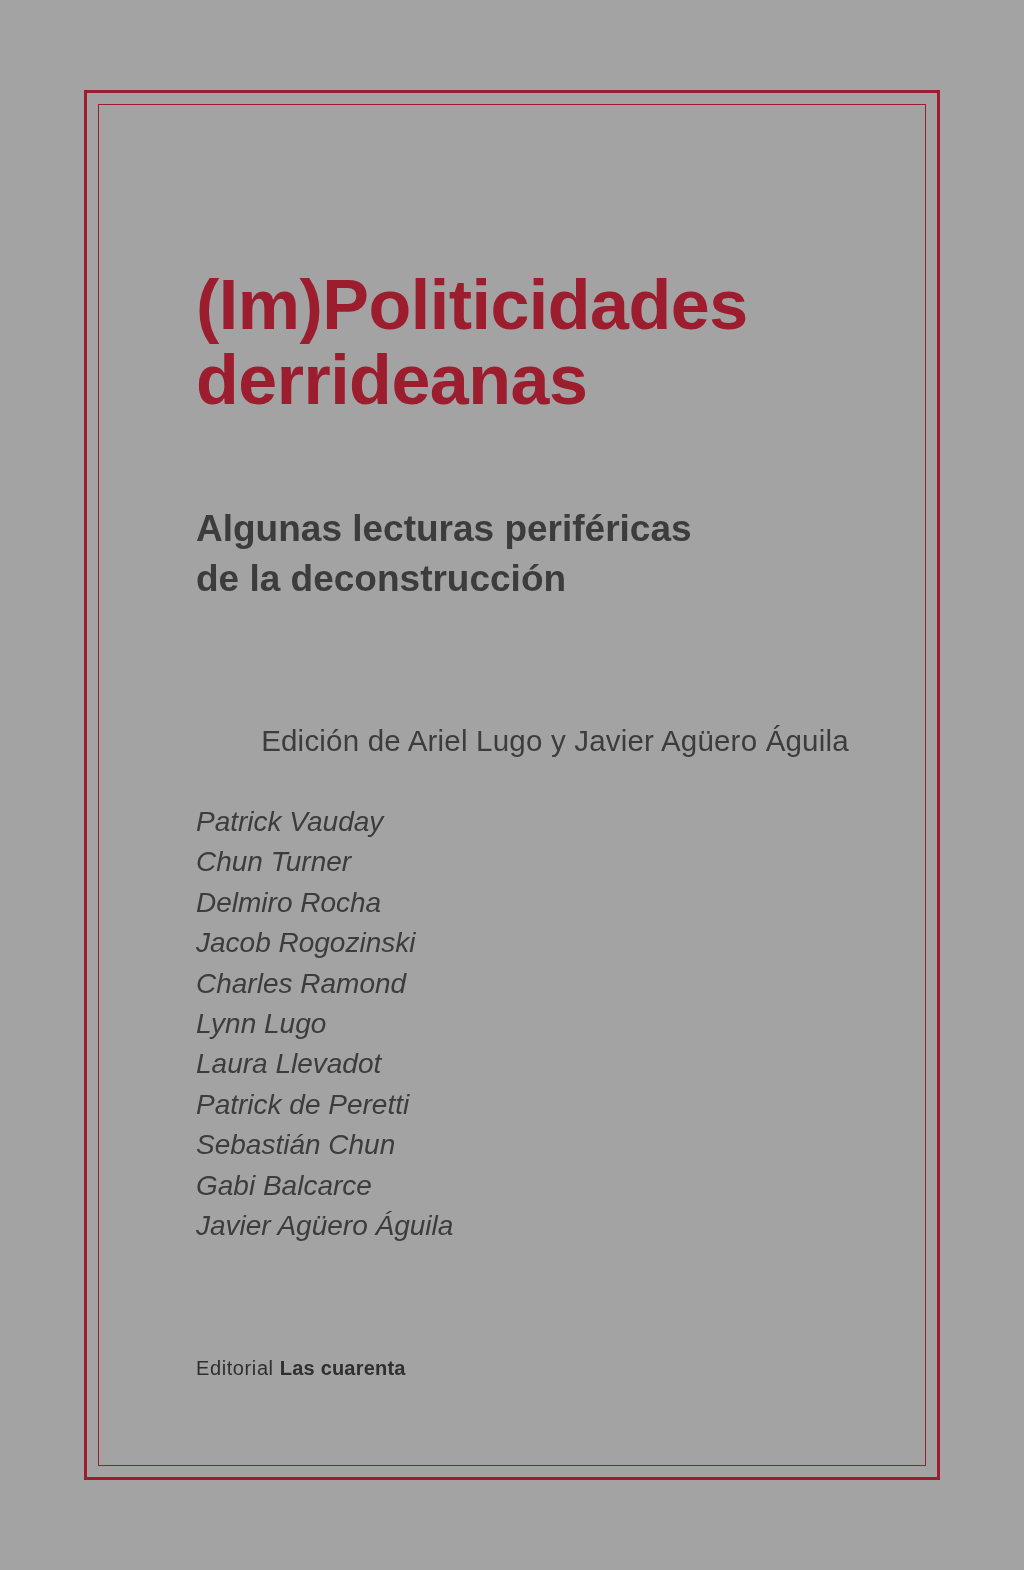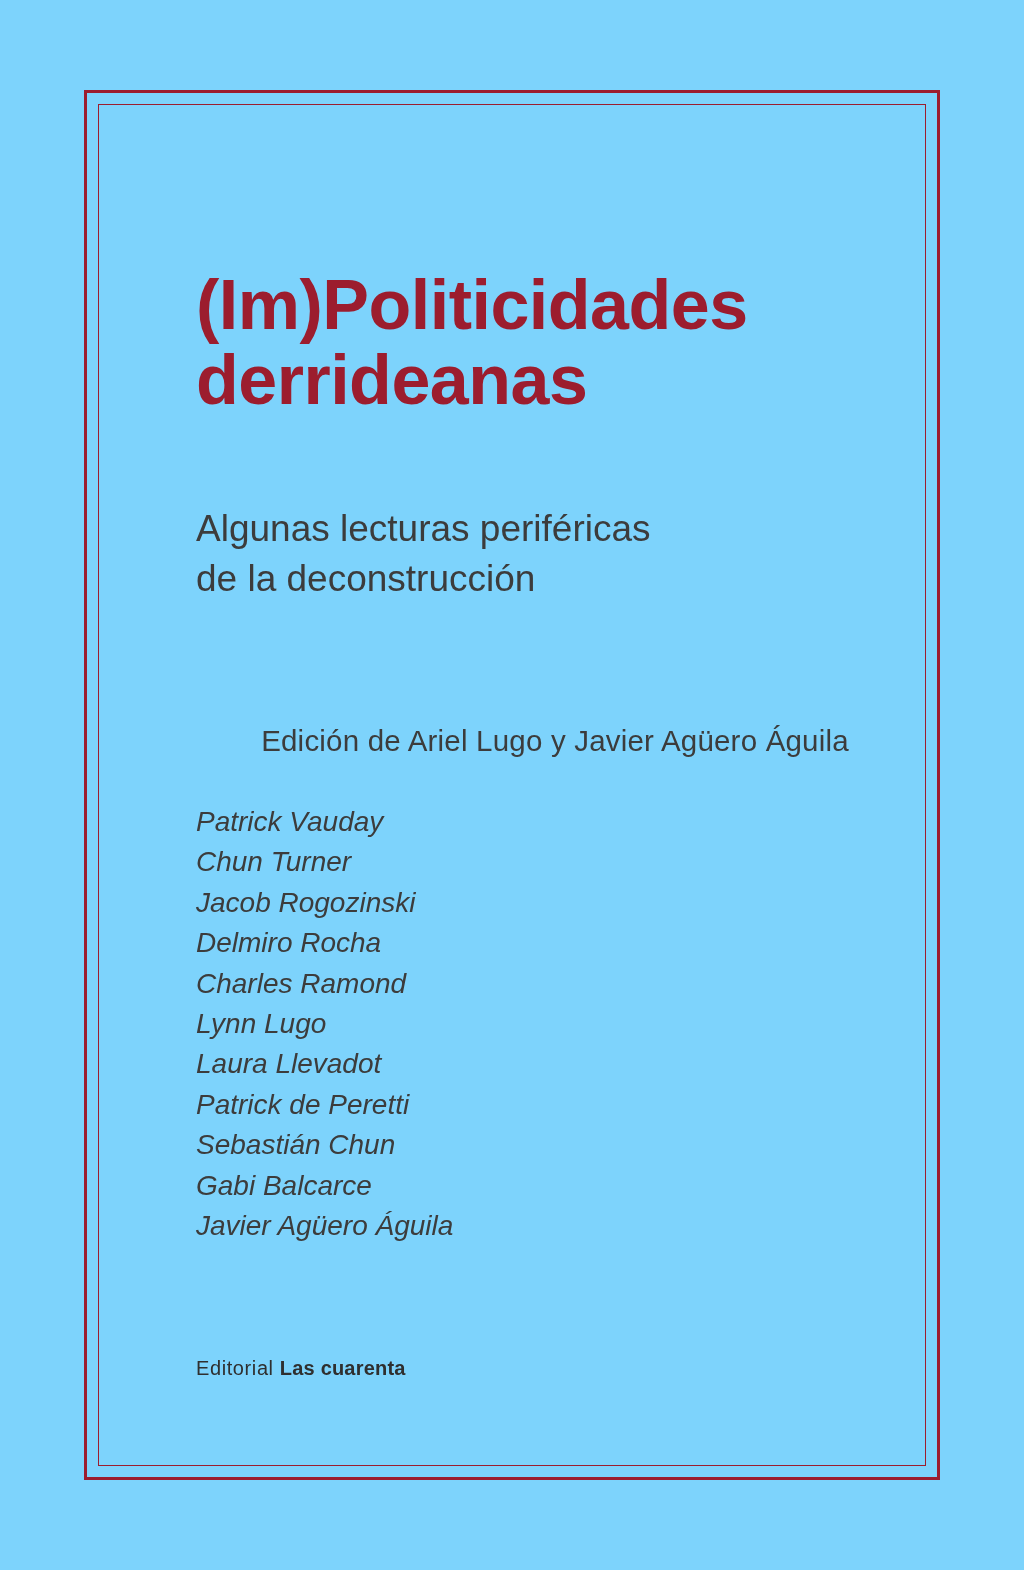--- a/index.html
+++ b/index.html
@@ -10,21 +10,21 @@
     width: 1024px;
     height: 1570px;
     background: #fbf8ee;
     font-family: "Liberation Sans", sans-serif;
     overflow: hidden;
   }
   .cover {
     position: relative;
     width: 1024px;
     height: 1570px;
-    background: #7dd3fc;
+    background: #a3a3a3;
     box-sizing: border-box;
   }
   .frame-outer {
     position: absolute;
     left: 84px;
     top: 90px;
     right: 84px;
     bottom: 90px;
     border: 3px solid #9c1d2e;
     box-sizing: border-box;
@@ -60,21 +60,21 @@
     display: block;
   }
   .subtitle {
     position: absolute;
     top: 400px;
     left: 0;
     right: 0;
     color: #3c3c3c;
     font-size: 37px;
     line-height: 1.35;
-    font-weight: normal;
+    font-weight: bold;
   }
   .subtitle .line {
     display: block;
   }
   .editors {
     position: absolute;
     top: 620px;
     left: 0;
     right: 0;
     color: #3c3c3c;
@@ -128,22 +128,22 @@
     <div class="subtitle">
       <span class="line">Algunas lecturas periféricas</span>
       <span class="line">de la deconstrucción</span>
     </div>
 
     <div class="editors">Edición de  Ariel Lugo y Javier Agüero Águila</div>
 
     <div class="authors">
       <span class="author">Patrick Vauday</span>
       <span class="author">Chun Turner</span>
+      <span class="author">Delmiro Rocha</span>
       <span class="author">Jacob Rogozinski</span>
-      <span class="author">Delmiro Rocha</span>
       <span class="author">Charles Ramond</span>
       <span class="author">Lynn Lugo</span>
       <span class="author">Laura Llevadot</span>
       <span class="author">Patrick de Peretti</span>
       <span class="author">Sebastián Chun</span>
       <span class="author">Gabi Balcarce</span>
       <span class="author">Javier Agüero Águila</span>
     </div>
 
     <div class="publisher">

